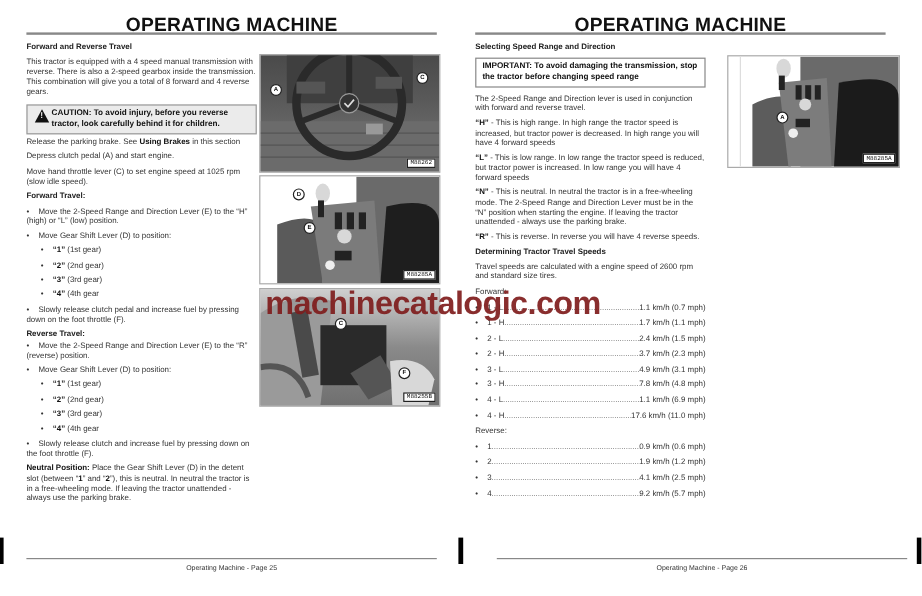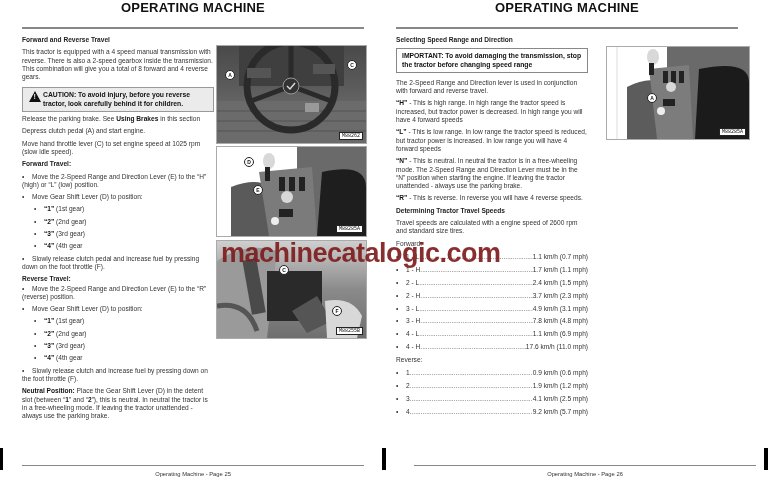--- a/index.html
+++ b/index.html
@@ -4,22 +4,22 @@
 <style>
   html, body { margin: 0; padding: 0; }
   body {
     width: 768px; height: 497px; background: #ffffff; position: relative; overflow: hidden;
     font-family: "Liberation Sans", sans-serif; color: #222;
   }
   .page { position: absolute; top: 0; height: 497px; }
   .page-left { left: 0; width: 384px; }
   .page-right { left: 384px; width: 384px; }
   .page-title {
-    position: absolute; top: 0; left: 22px; width: 342px; text-align: center;
-    font-weight: bold; font-size: 13px; letter-spacing: 0.2px; color: #111;
+    position: absolute; top: 13px; left: 22px; width: 342px; text-align: center;
+    font-weight: bold; font-size: 16px; letter-spacing: 0.2px; color: #111;
   }
   .title-rule { position: absolute; top: 27px; left: 22px; width: 342px; height: 2px; background: #888; }
   .page-right .page-title { left: 12px; width: 342px; }
   .page-right .title-rule { left: 12px; width: 342px; }
 
   .col { position: absolute; font-size: 6.6px; line-height: 8.3px; color: #333; }
   .col p { margin: 0 0 4px 0; }
   .h { font-weight: bold; color: #222; margin: 0 0 4px 0; }
   .bul { margin: 0 0 4px 0; }
   .bul .dot { display: inline-block; width: 10px; }

